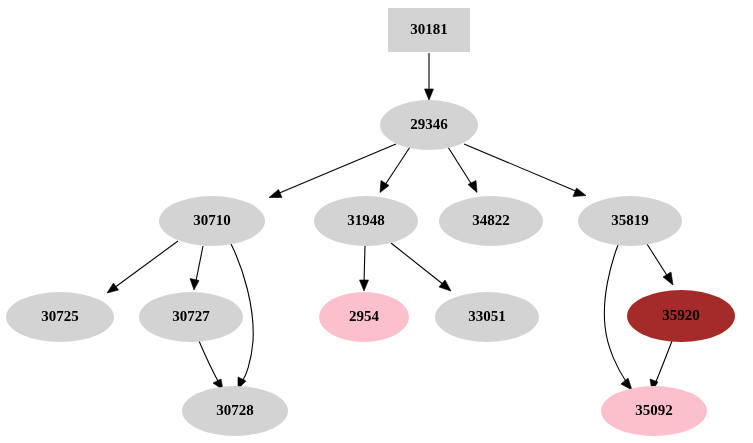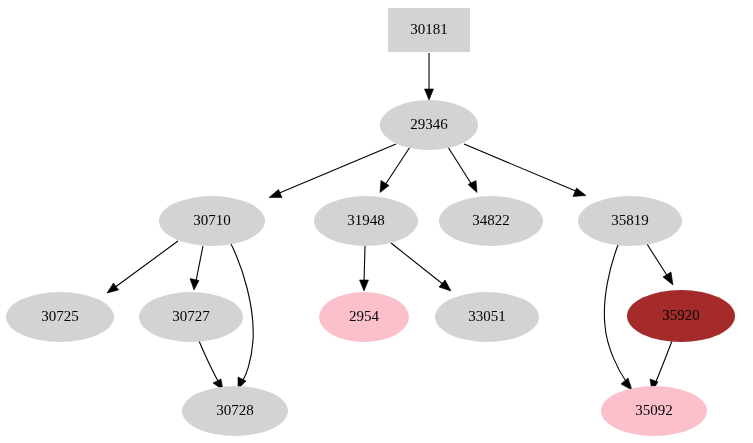--- a/index.html
+++ b/index.html
@@ -11,20 +11,21 @@
     width: 753px;
     height: 443px;
     font-family: "Liberation Serif", "DejaVu Serif", serif;
     overflow: hidden;
   }
   #graph-root {
     position: relative;
     width: 753px;
     height: 443px;
     background: #ffffff;
+    font-weight: bold;
   }
   #graph-svg {
     position: absolute;
     top: 0;
     left: 0;
     width: 753px;
     height: 443px;
     display: block;
   }
   .node-label {

